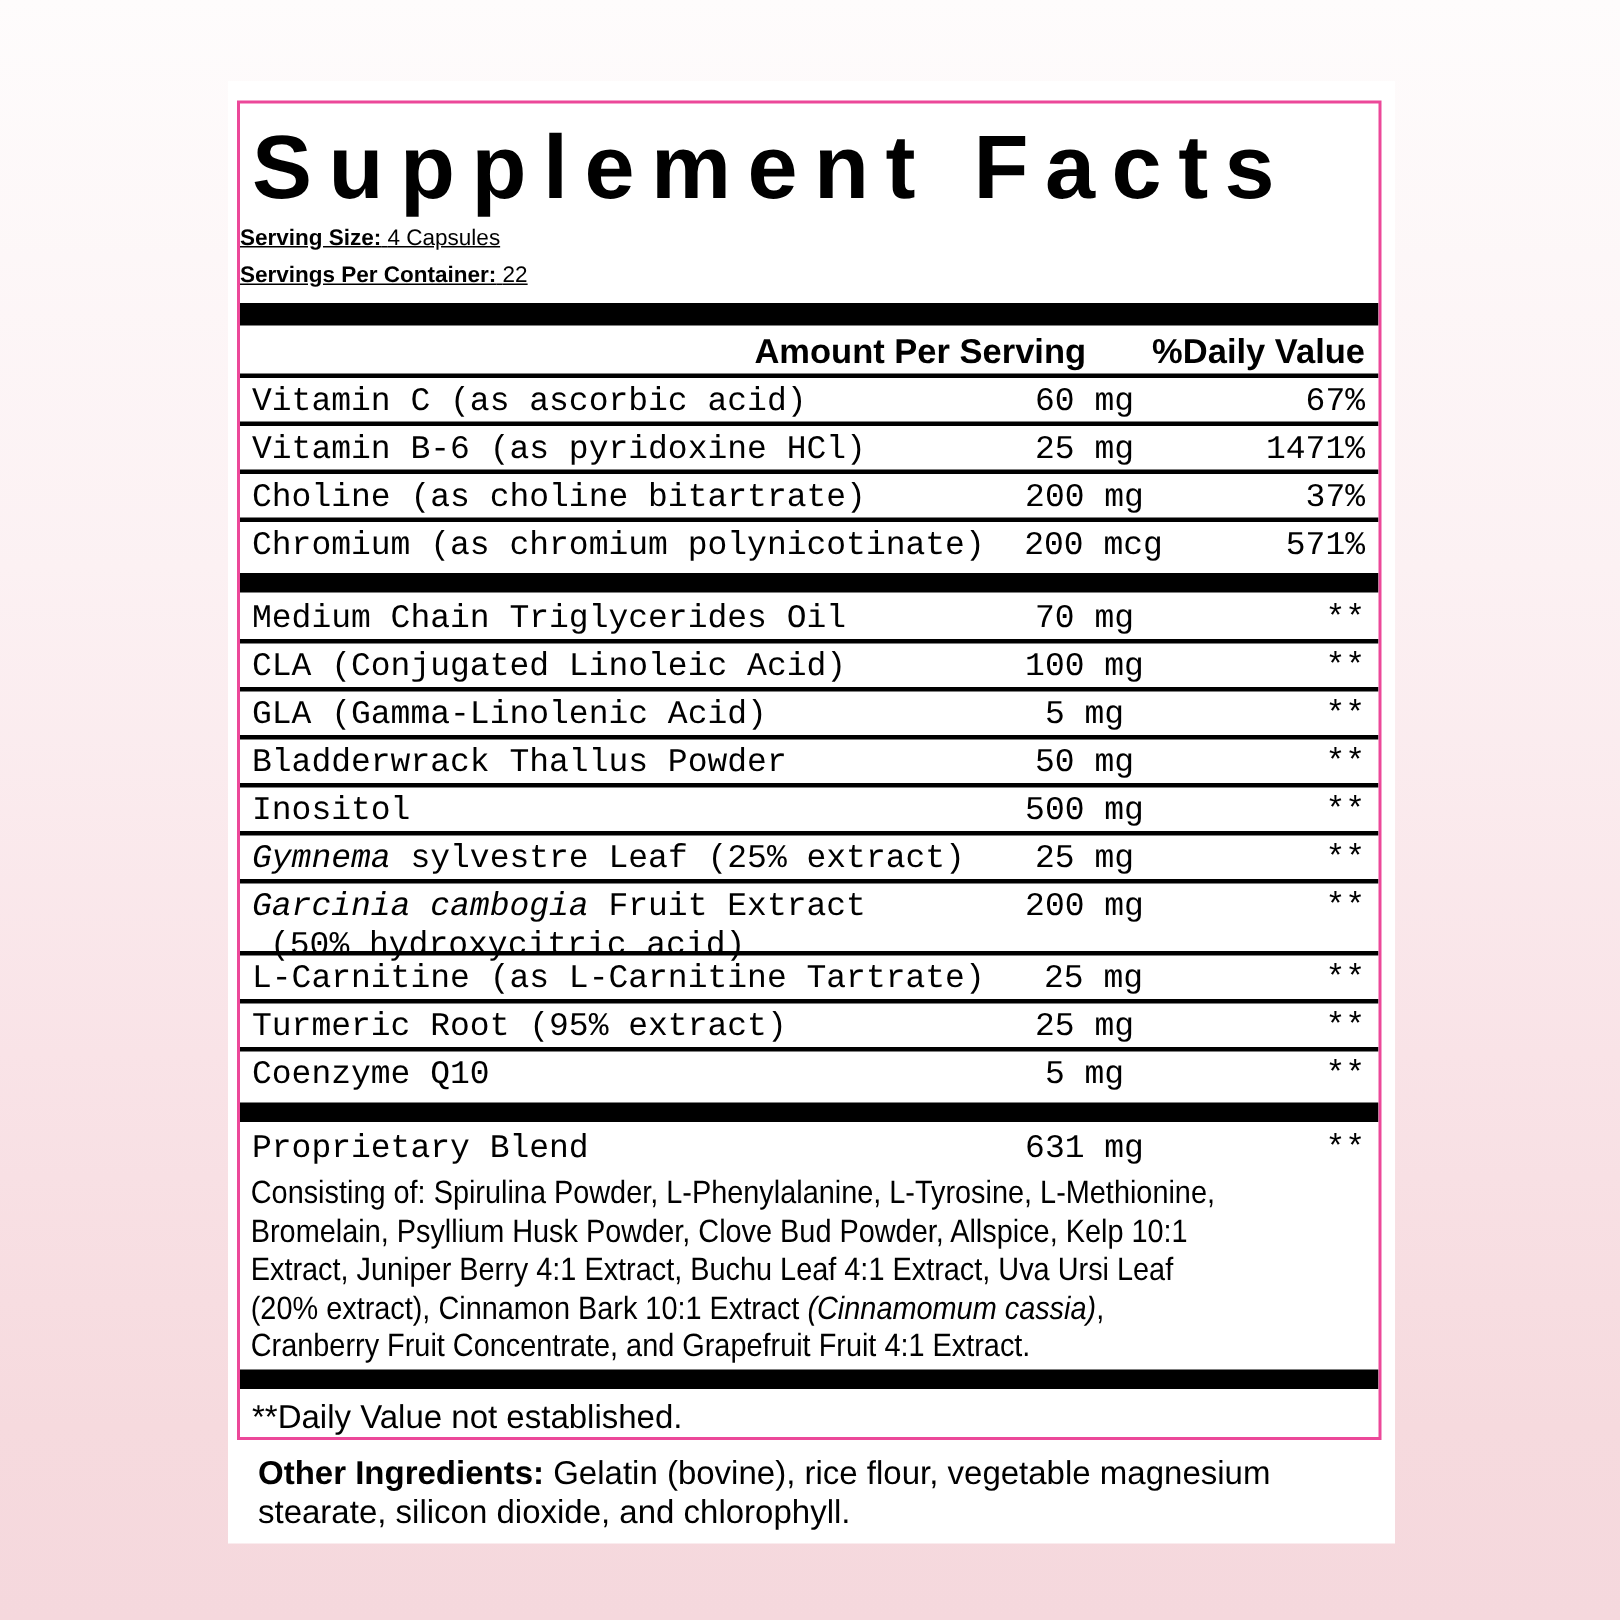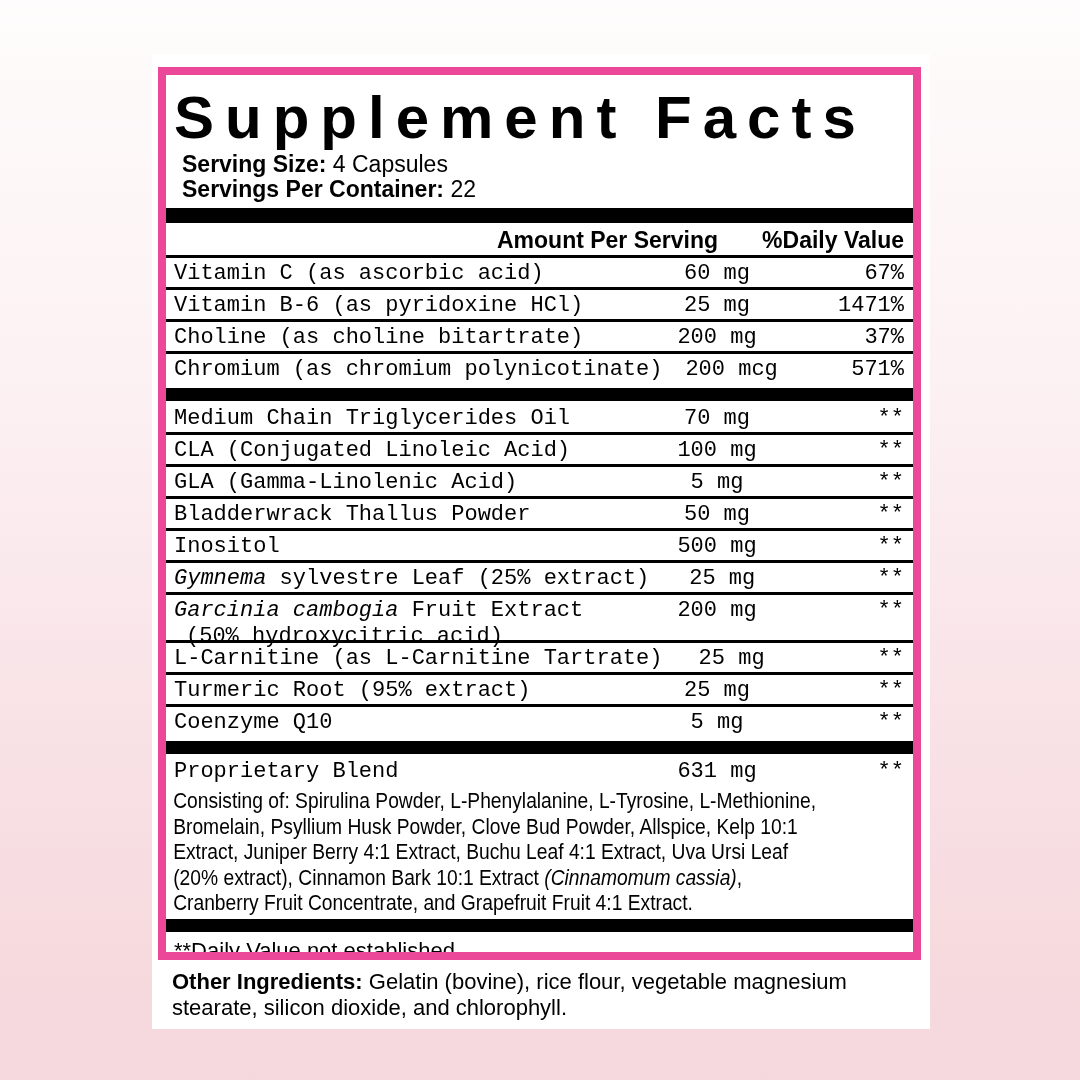--- a/index.html
+++ b/index.html
@@ -7,27 +7,27 @@
     width:1080px;height:1080px;position:relative;overflow:hidden;
     font-family:"Liberation Sans","DejaVu Sans",sans-serif;color:#000;
     background:linear-gradient(to bottom,#fefcfc 0%,#fcf1f3 35%,#f9e3e7 65%,#f6dade 88%,#f5d8dd 100%);
   }
   .panel{
     position:absolute;left:152px;top:54px;width:778px;
     background:#ffffff;padding-bottom:8px;
   }
   .facts-box{
     box-sizing:border-box;margin:13px 9px 0 6px;width:763px;height:893px;
-    border:8px solid #ec4899;overflow:hidden;background:#fff;
+    border:2px solid #ec4899;overflow:hidden;background:#fff;
   }
   .title{
     font-size:60px;font-weight:bold;letter-spacing:11px;line-height:58px;
     margin:14px 0 5px;padding-left:8px;white-space:nowrap;
   }
-  .serving{font-size:23px;line-height:25px;padding:0 16px;white-space:nowrap;}
+  .serving{font-size:15px;line-height:25px;padding:0 0;white-space:nowrap;text-decoration:underline;}
   .b{font-weight:bold;}
   .bar{height:13px;background:#000;margin:2px 0;}
   .bar.first{margin-top:6px;height:15px;}
   .col-header{
     display:flex;justify-content:flex-end;gap:44px;
     font-weight:bold;font-size:23px;line-height:27px;
     padding:2px 9px 1px 8px;white-space:nowrap;
   }
   .header-line{height:3px;background:#000;}
   .row{

